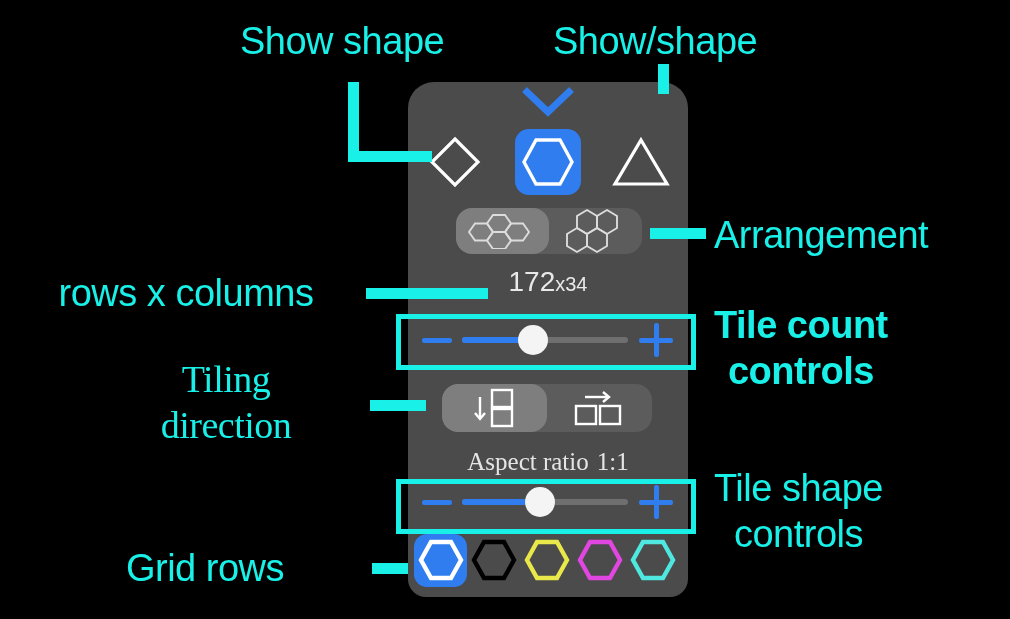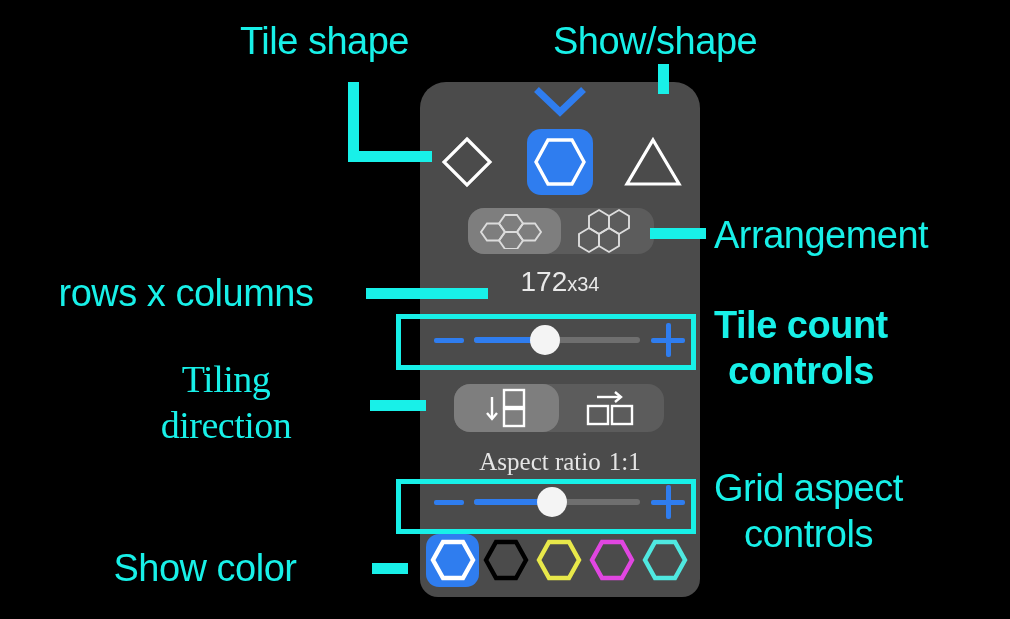--- a/index.html
+++ b/index.html
@@ -30,21 +30,21 @@
   .anno.leftal { text-align: center; }
 
   .bar {
     position: absolute;
     background: #18f0e8;
   }
 
   
   #panel {
     position: absolute;
-    left: 420px;
+    left: 408px;
     top: 82px;
     width: 280px;
     height: 515px;
     background: #4b4b4b;
     border-radius: 26px 26px 18px 18px;
     overflow: hidden;
   }
 
   .chevron-wrap {
     position: absolute;
@@ -345,34 +345,34 @@
           <polygon points="13,3 33,3 43,21 33,39 13,39 3,21" fill="none" stroke="#4fe8e0" stroke-width="4.4"></polygon>
         </svg>
       </div>
     </div>
 
 </div>
 
 <div class="hl" style="left:396px; top:314px; width:300px; height:56px;"></div>
 <div class="hl" style="left:396px; top:479px; width:300px; height:55px;"></div>
 
-<div class="anno" style="left:240px; top:18px;">Tile shape</div>
+<div class="anno" style="left:240px; top:18px;">Show shape</div>
 <div class="bar" style="left:348px; top:82px; width:11px; height:80px;"></div>
 <div class="bar" style="left:348px; top:151px; width:84px; height:11px;"></div>
 
 <div class="anno" style="left:553px; top:18px;">Show/shape</div>
 <div class="bar" style="left:658px; top:64px; width:11px; height:30px;"></div>
 
 <div class="anno right" style="left:714px; top:212px;">Arrangement</div>
 <div class="bar" style="left:650px; top:228px; width:56px; height:11px;"></div>
 
 <div class="anno leftal" style="left:20px; top:270px; width:332px;">rows x columns</div>
 <div class="bar" style="left:366px; top:288px; width:122px; height:11px;"></div>
 
 <div class="anno right" style="left:714px; top:302px;font-weight:bold;"><div>Tile count</div><div>controls</div></div>
 
 <div class="anno leftal" style="left:100px; top:356px; width:252px;font-family:Liberation Serif, serif;"><div>Tiling</div><div>direction</div></div>
 <div class="bar" style="left:370px; top:400px; width:56px; height:11px;"></div>
 
-<div class="anno right" style="left:714px; top:465px;"><div>Grid aspect</div><div>controls</div></div>
-
-<div class="anno leftal" style="left:60px; top:545px; width:290px;">Show color</div>
+<div class="anno right" style="left:714px; top:465px;"><div>Tile shape</div><div>controls</div></div>
+
+<div class="anno leftal" style="left:60px; top:545px; width:290px;">Grid rows</div>
 <div class="bar" style="left:372px; top:563px; width:36px; height:11px;"></div>
 
 </body></html>

